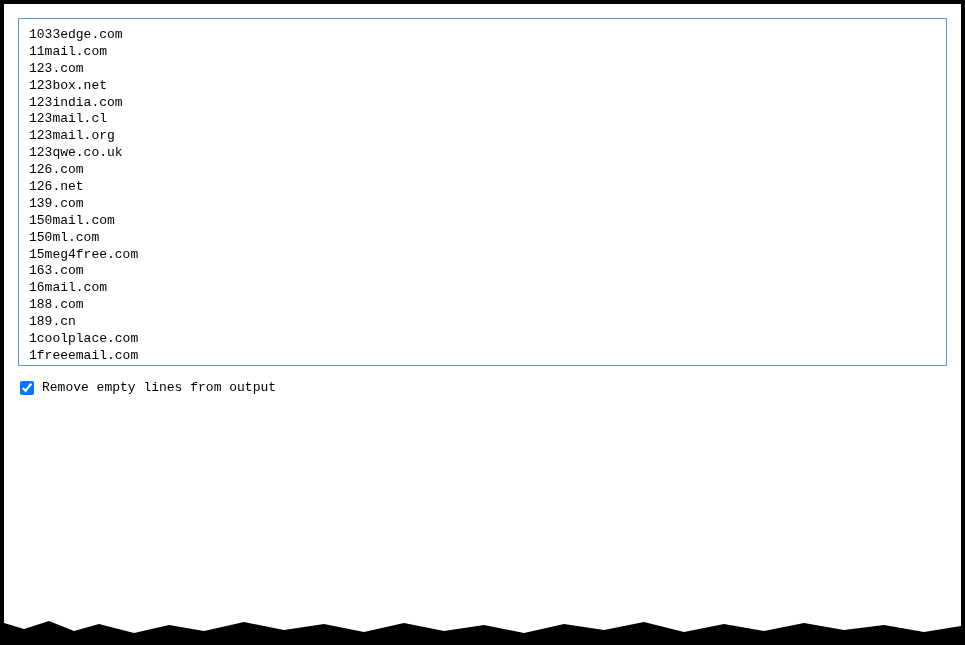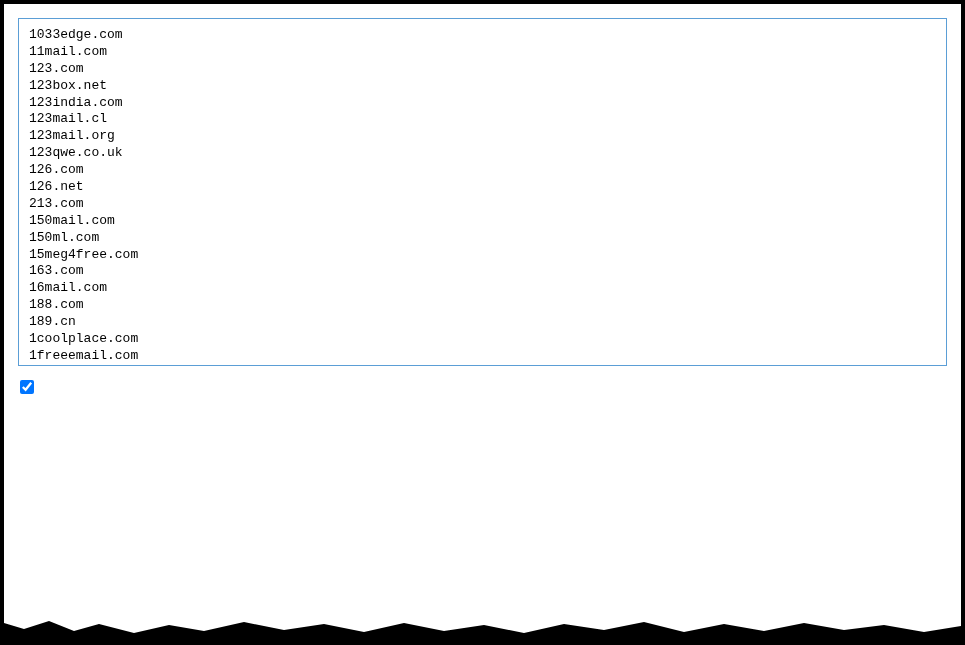--- a/index.html
+++ b/index.html
@@ -78,32 +78,33 @@
   <div class="input-area" id="input-area">1033edge.com
 11mail.com
 123.com
 123box.net
 123india.com
 123mail.cl
 123mail.org
 123qwe.co.uk
 126.com
 126.net
-213.com
+139.com
 150mail.com
 150ml.com
 15meg4free.com
 163.com
 16mail.com
 188.com
 189.cn
 1coolplace.com
 1freeemail.com</div>
 
   <div class="checkbox-row">
     <input type="checkbox" id="remove-empty" checked="" style="">
+    <label for="remove-empty">Remove empty lines from output</label>
   </div>
 
 
   <svg class="torn-edge" viewBox="0 0 957 30" preserveAspectRatio="none">
     <path d="M0,12 L20,18 L45,10 L70,20 L95,13 L130,22 L165,14 L200,20 L240,11 L280,19 L320,13 L360,21 L400,12 L440,20 L480,14 L520,22 L560,13 L600,19 L640,11 L680,21 L720,13 L760,20 L800,12 L840,19 L880,14 L920,21 L957,15 L957,30 L0,30 Z" fill="#000"></path>
   </svg>
 </div>
 
 </body></html>

